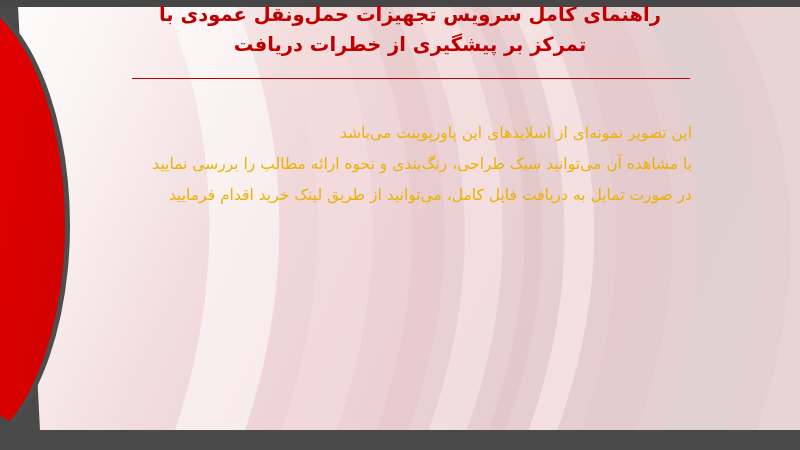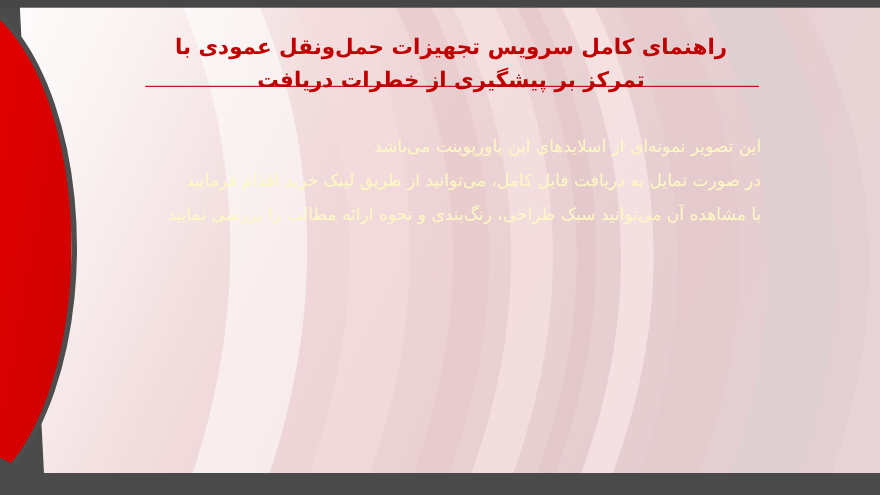--- a/index.html
+++ b/index.html
@@ -80,21 +80,21 @@
     left: 0; bottom: 14px;
     width: 800px; height: 20px;
     background: #4a4a4a;
     clip-path: polygon(0px 0px, 40px 20px, 0px 20px);
   }
 
   
   .title-block {
     position: absolute;
     left: 120px;
-    top: 28px;
+    top: 0;
     width: 580px;
     text-align: center;
     z-index: 5;
   }
   .title-line {
     color: #c00000;
     font-size: 19.5px;
     font-weight: bold;
     line-height: 30px;
     white-space: nowrap;
@@ -113,21 +113,21 @@
   
   .body-block {
     position: absolute;
     left: 100px;
     top: 118px;
     width: 592px;
     text-align: right;
     z-index: 5;
   }
   .body-line {
-    color: #fef9c3;
+    color: #eab308;
     font-size: 15.5px;
     line-height: 31px;
     white-space: nowrap;
   }
 </style>
 </head>
 <body>
 
 <div id="slide">
 
@@ -156,17 +156,17 @@
   <div class="bottombar"></div>
 
   <div class="title-block">
     <div class="title-line">راهنمای کامل سرویس تجهیزات حمل‌ونقل عمودی با</div>
     <div class="title-line">تمرکز بر پیشگیری از خطرات دریافت</div>
   </div>
   <div class="title-rule"></div>
 
   <div class="body-block">
     <div class="body-line">این تصویر نمونه‌ای از اسلایدهای این پاورپوینت می‌باشد</div>
+    <div class="body-line">با مشاهده آن می‌توانید سبک طراحی، رنگ‌بندی و نحوه ارائه مطالب را بررسی نمایید</div>
     <div class="body-line">در صورت تمایل به دریافت فایل کامل، می‌توانید از طریق لینک خرید اقدام فرمایید</div>
-    <div class="body-line">با مشاهده آن می‌توانید سبک طراحی، رنگ‌بندی و نحوه ارائه مطالب را بررسی نمایید</div>
   </div>
 
 </div>
 
 </body></html>

